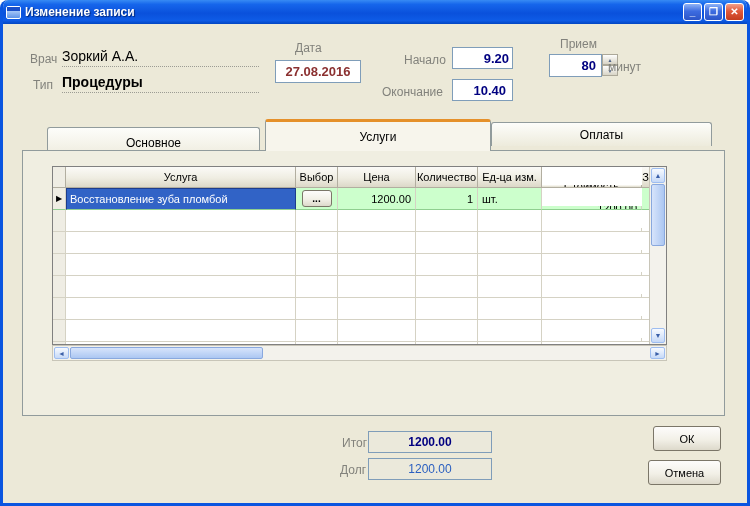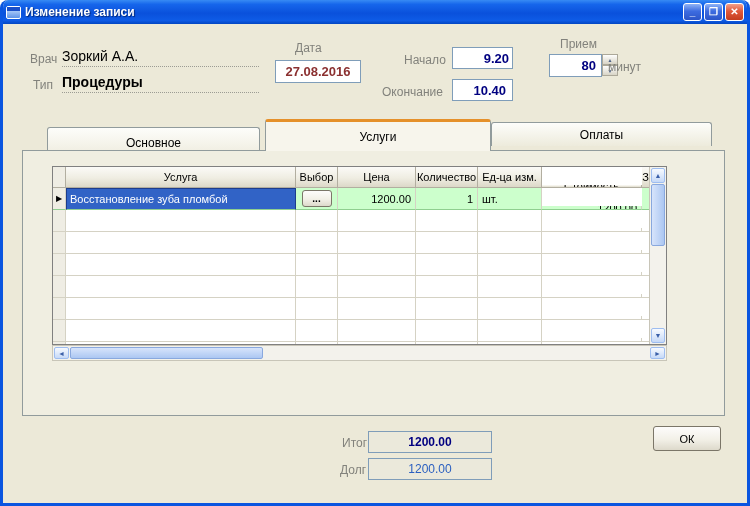--- a/index.html
+++ b/index.html
@@ -316,14 +316,15 @@
   <div class="lbl" style="left:327px; top:376px;">Услуги</div>
   <div class="ibox" style="left:365px; top:371px; width:124px; height:22px; justify-content:center; color:#000080;">1200.00</div>
 
   <div class="lbl" style="left:339px; top:436px;">Итог</div>
   <div class="ibox" style="left:365px; top:431px; width:124px; height:22px; justify-content:center; font-weight:bold; color:#000080; background:#EBE9DB;">1200.00</div>
 
   <div class="lbl" style="left:337px; top:463px;">Долг</div>
   <div class="ibox" style="left:365px; top:458px; width:124px; height:22px; justify-content:center; color:#2A5FC0; background:#EBE9DB;">1200.00</div>
 
   <div class="btn" style="left:650px; top:426px; width:68px; height:25px;">ОК</div>
+  <div class="btn" style="left:645px; top:460px; width:73px; height:25px;">Отмена</div>
 
 </div>
 
 </body></html>

